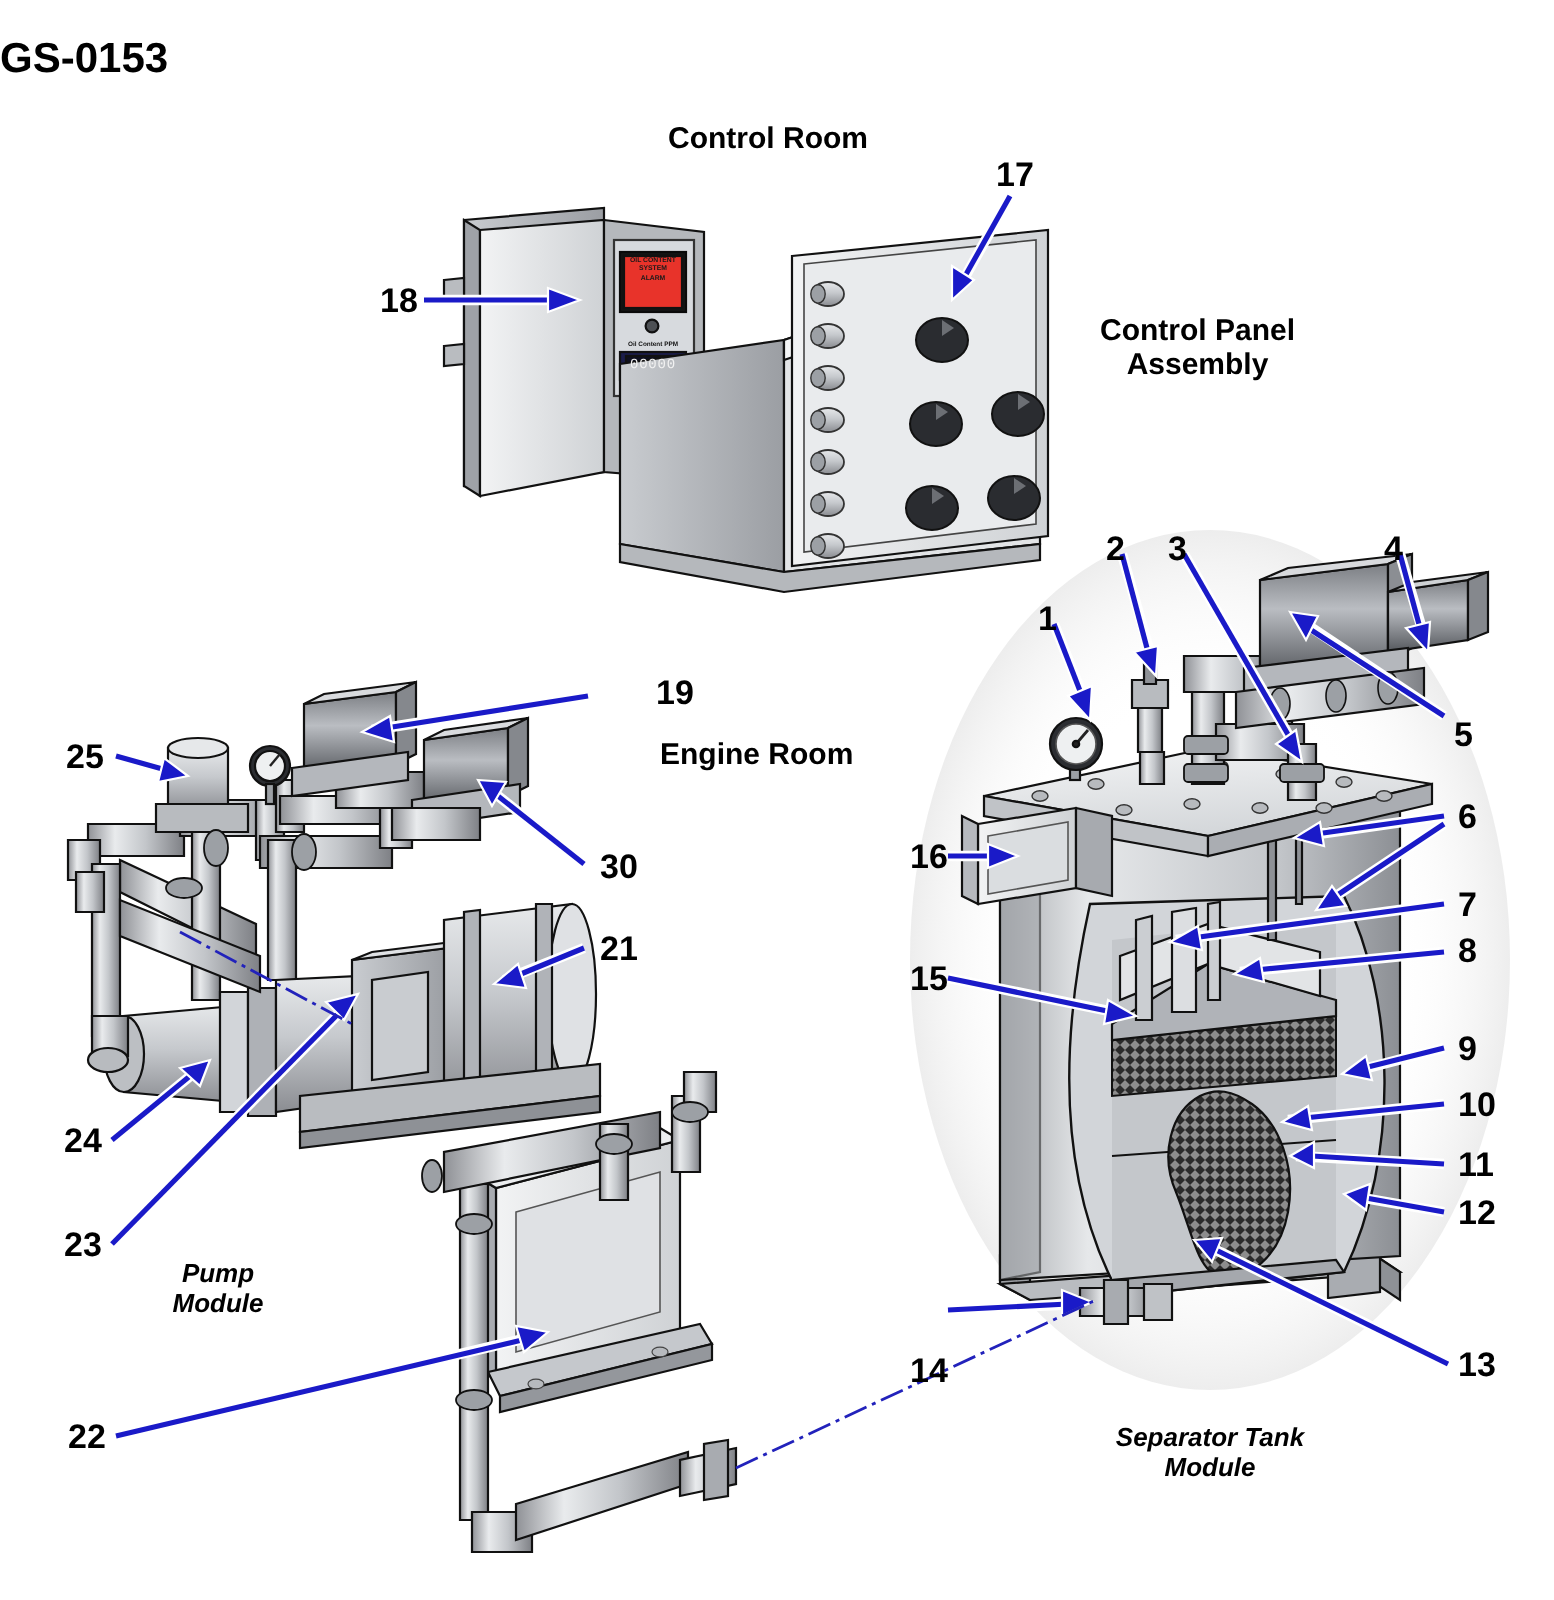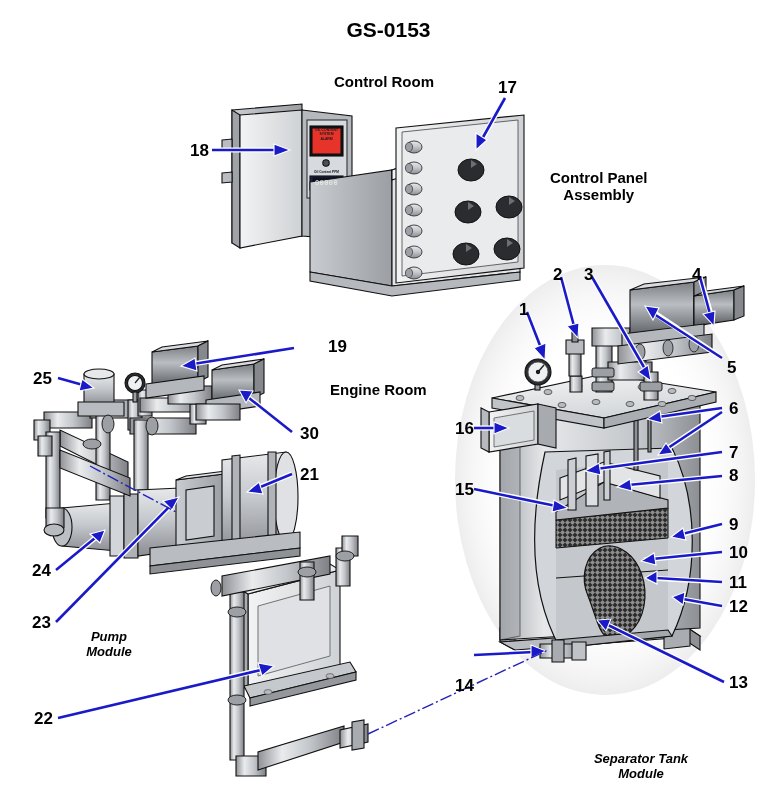--- a/index.html
+++ b/index.html
@@ -2,21 +2,21 @@
 <html><head>
 <meta charset="utf-8">
 <style>
   html,body{margin:0;padding:0;background:#ffffff;}
   body{width:777px;height:800px;position:relative;overflow:hidden;
        font-family:"Liberation Sans",sans-serif;color:#000;}
   #stage{position:absolute;inset:0;width:777px;height:800px;}
   .lbl{position:absolute;font-weight:bold;color:#000;white-space:pre;line-height:1.12;}
   .num{position:absolute;font-weight:bold;font-size:17px;color:#000;}
   .title{font-size:21px;}
-  .sect{font-size:15px;margin-top:12px;}
+  .sect{font-size:15px;}
   .mod{font-size:13px;text-align:center;font-style:italic;}
   svg{position:absolute;left:0;top:0;}
   .ln{stroke:#1a1ac8;stroke-width:2.6;fill:none;}
   .lnw{stroke:#ffffff;stroke-width:5.2;fill:none;}
   .ah{fill:#1a1ac8;stroke:#ffffff;stroke-width:1.1;}
   .dashdot{stroke:#2222bb;stroke-width:1.4;fill:none;stroke-dasharray:12 3 2 3;}
 </style>
 </head>
 <body>
 
@@ -461,29 +461,29 @@
 
       <path class="lnw" d="M58 378 L88 386"></path>
         <path class="ln" d="M58 378 L83 385"></path>
       <path class="ah" d="M94 388 L79 391 L82 379 Z"></path>
 
       <path class="dashdot" d="M368 734 L548 650"></path>
       <path class="dashdot" d="M90 466 L176 512"></path>
     </g>
   </svg>
 
-  <div class="lbl title" style="left:0;top:18px;width:777px;text-align:center;">GS-0153</div>
+  <div class="lbl title" style="left:0;top:18px;width:777px;">GS-0153</div>
 
   <div class="lbl sect" style="left:334px;top:62px;">Control Room</div>
   <div class="lbl sect" style="left:330px;top:370px;">Engine Room</div>
   <div class="lbl sect" style="left:550px;top:158px;text-align:center;">Control Panel
 Assembly</div>
   <div class="lbl mod" style="left:74px;top:630px;width:70px;">Pump
 Module</div>
-  <div class="lbl mod" style="left:576px;top:712px;width:130px;margin-top:40px;">Separator Tank
+  <div class="lbl mod" style="left:540px;top:712px;width:130px;">Separator Tank
 Module</div>
 
   <div style="position:absolute;left:312px;top:128px;width:29px;height:26px;font-size:3.4px;
               color:#1a1a1a;text-align:center;font-weight:bold;line-height:1.25;white-space:pre;">OIL CONTENT
 SYSTEM
 ALARM</div>
   <div style="position:absolute;left:308px;top:170px;width:37px;font-size:3.2px;color:#111;
               text-align:center;font-weight:bold;">Oil Content PPM</div>
   <div style="position:absolute;left:313px;top:178px;width:27px;height:10px;font-size:7px;
               color:#f2f2f2;text-align:center;letter-spacing:0.4px;

